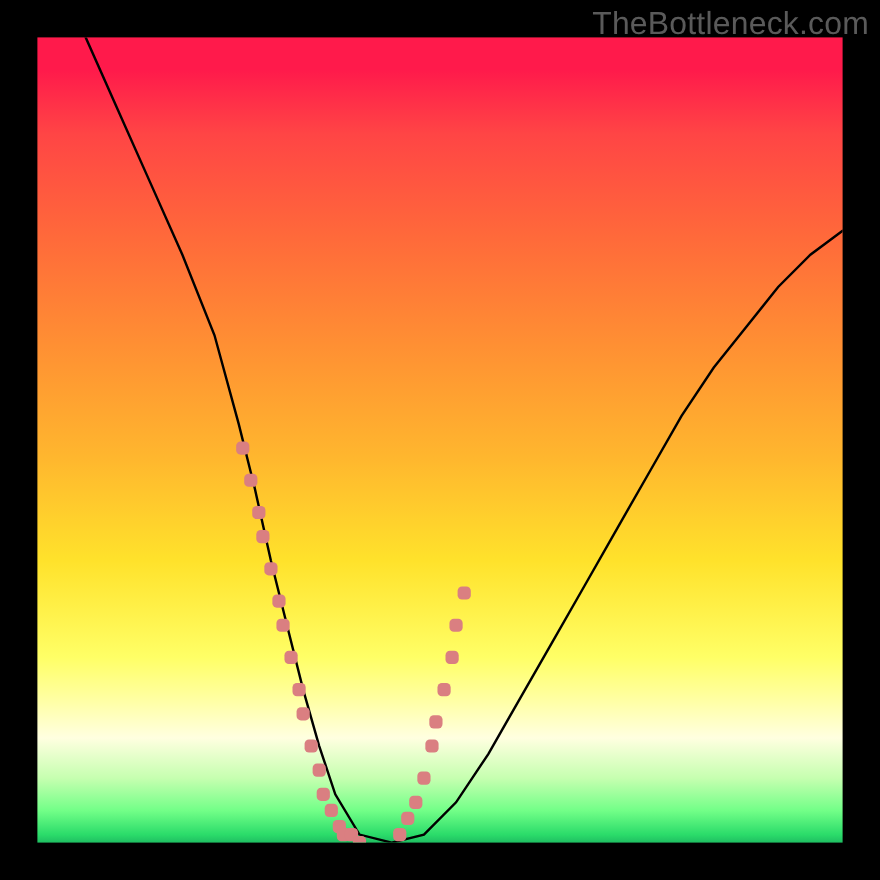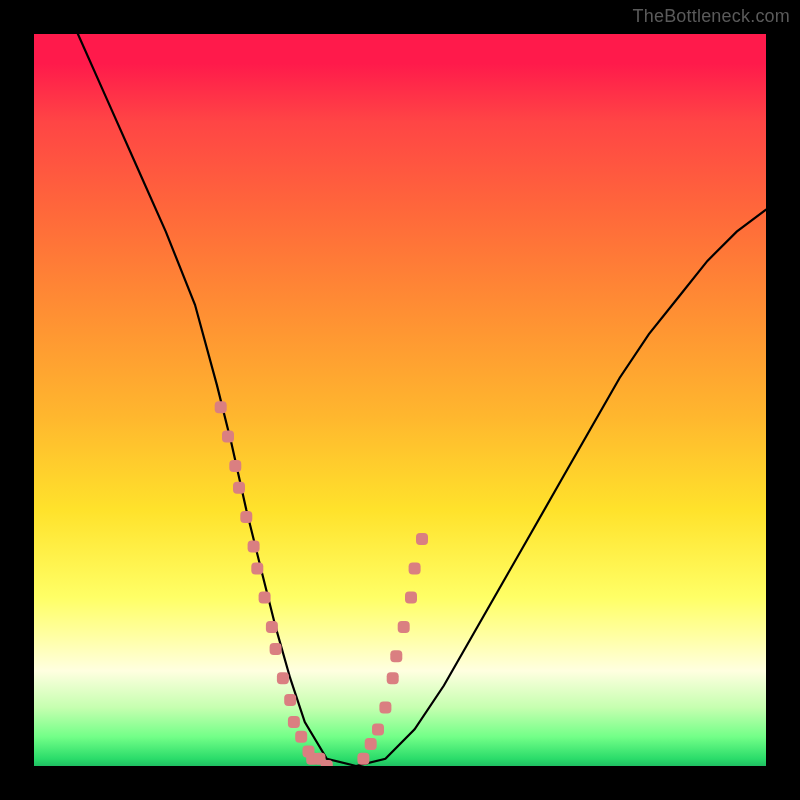--- a/index.html
+++ b/index.html
@@ -48,21 +48,21 @@
     left: 0;
     top: 0;
     width: 732px;
     height: 732px;
   }
   .watermark {
     position: absolute;
     top: 6px;
     right: 10px;
     color: #5a5a5a;
-    font-size: 18px;
+    font-size: 29px;
     letter-spacing: 0.2px;
     font-weight: 400;
   }
 </style>
 </head>
 <body>
 
 <div class="frame">
   <div class="plot">
     <svg class="curve" viewBox="0 0 732 732" preserveAspectRatio="none">

